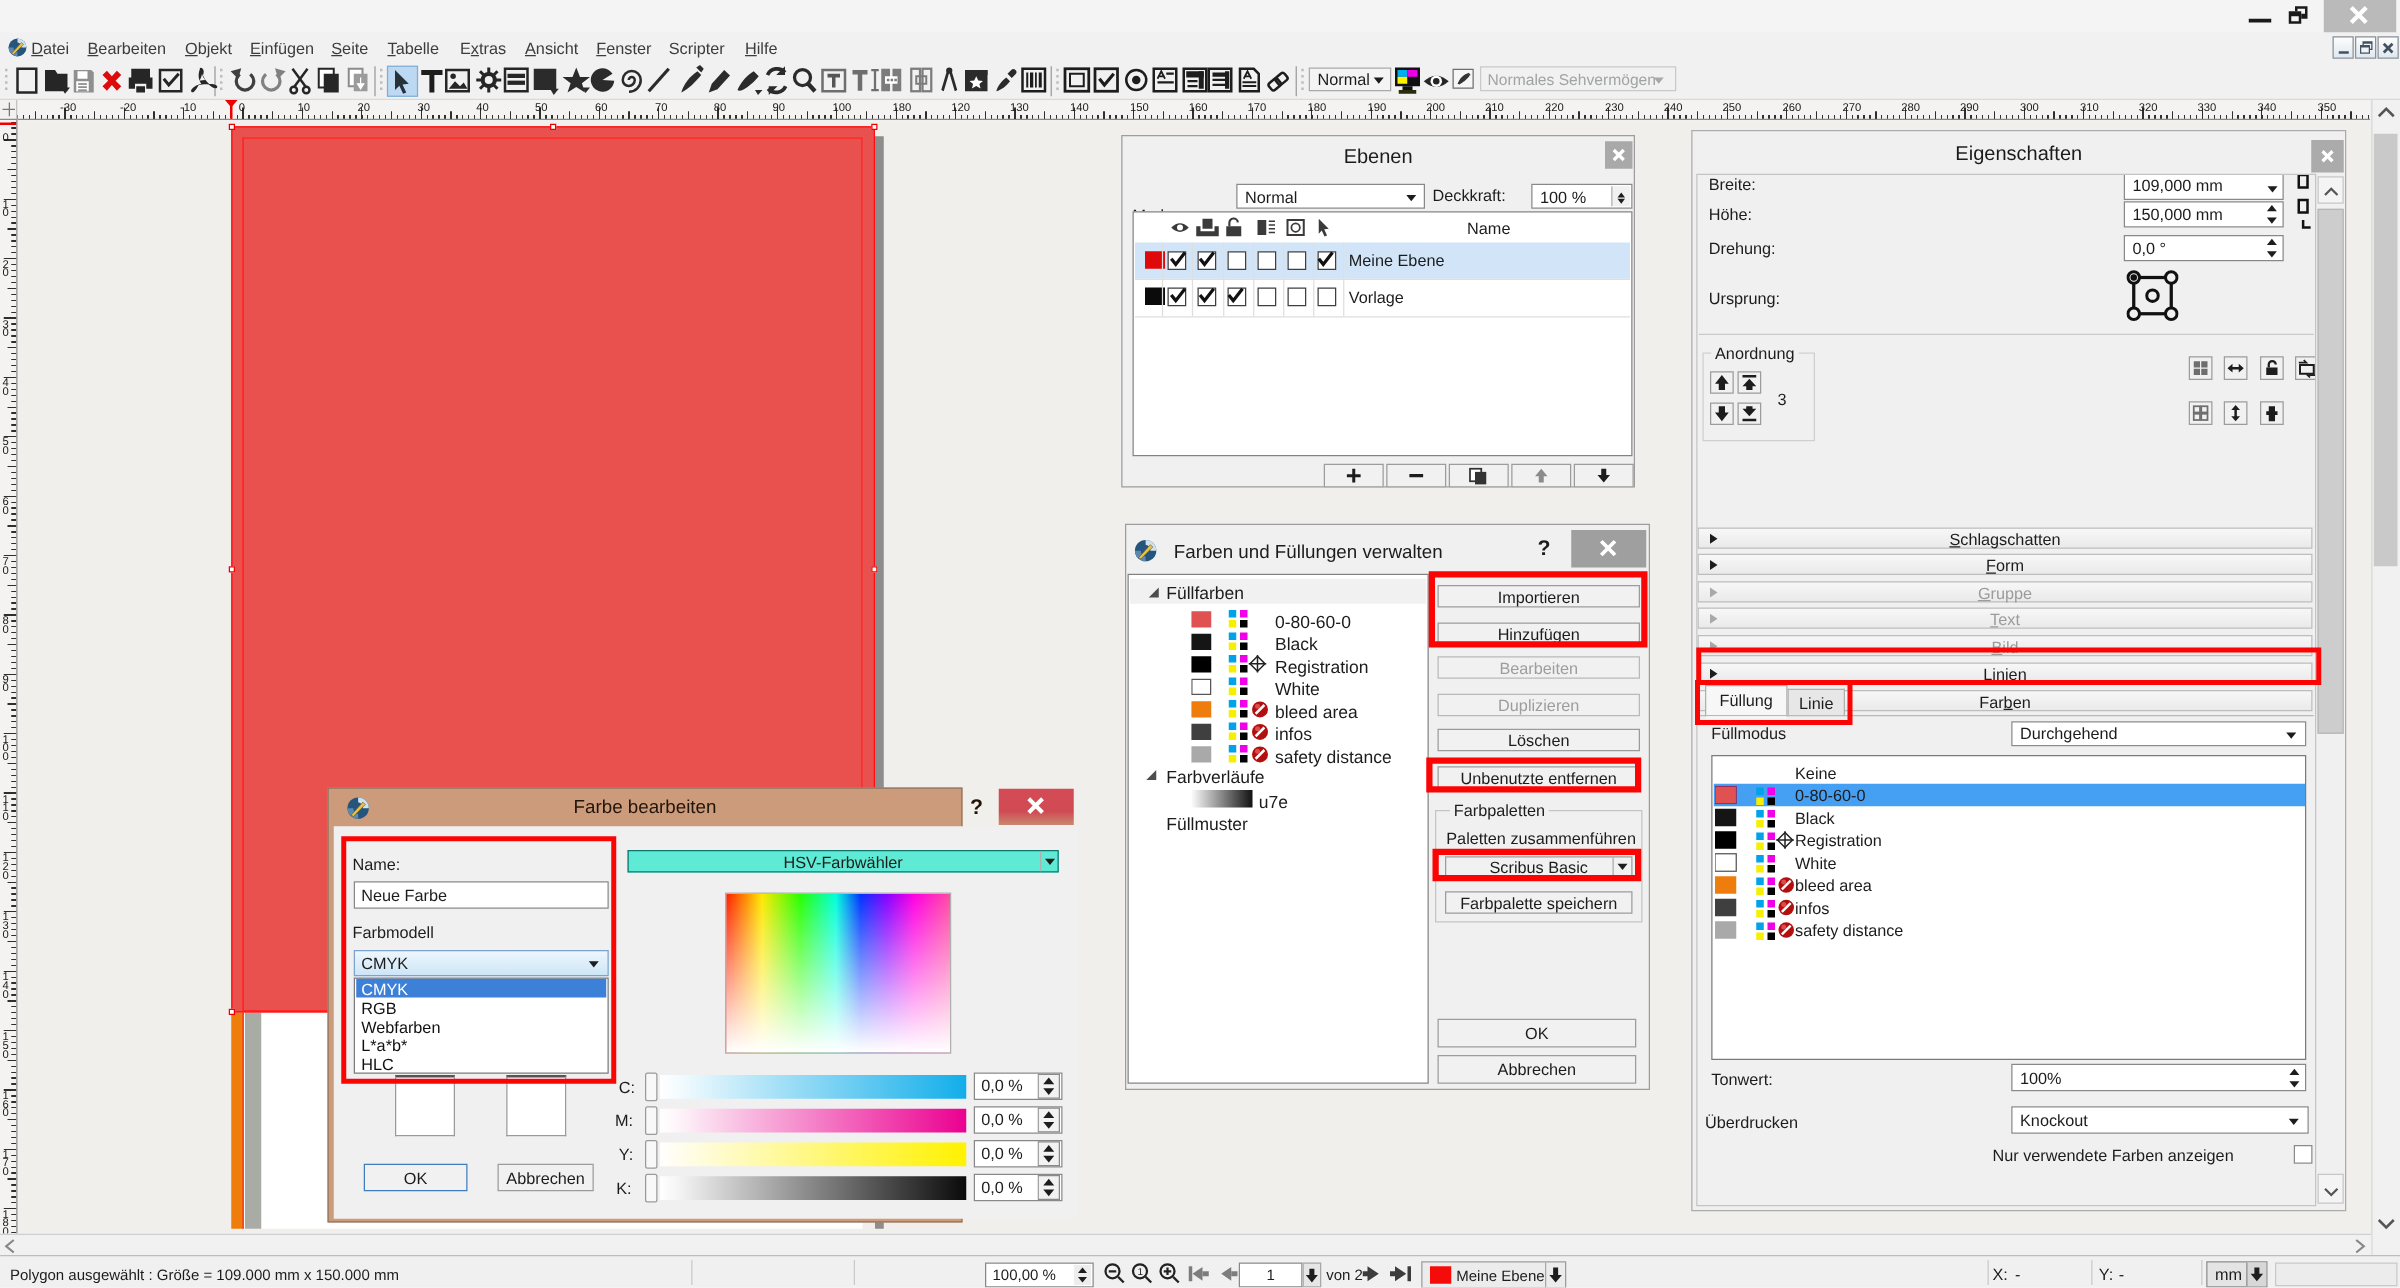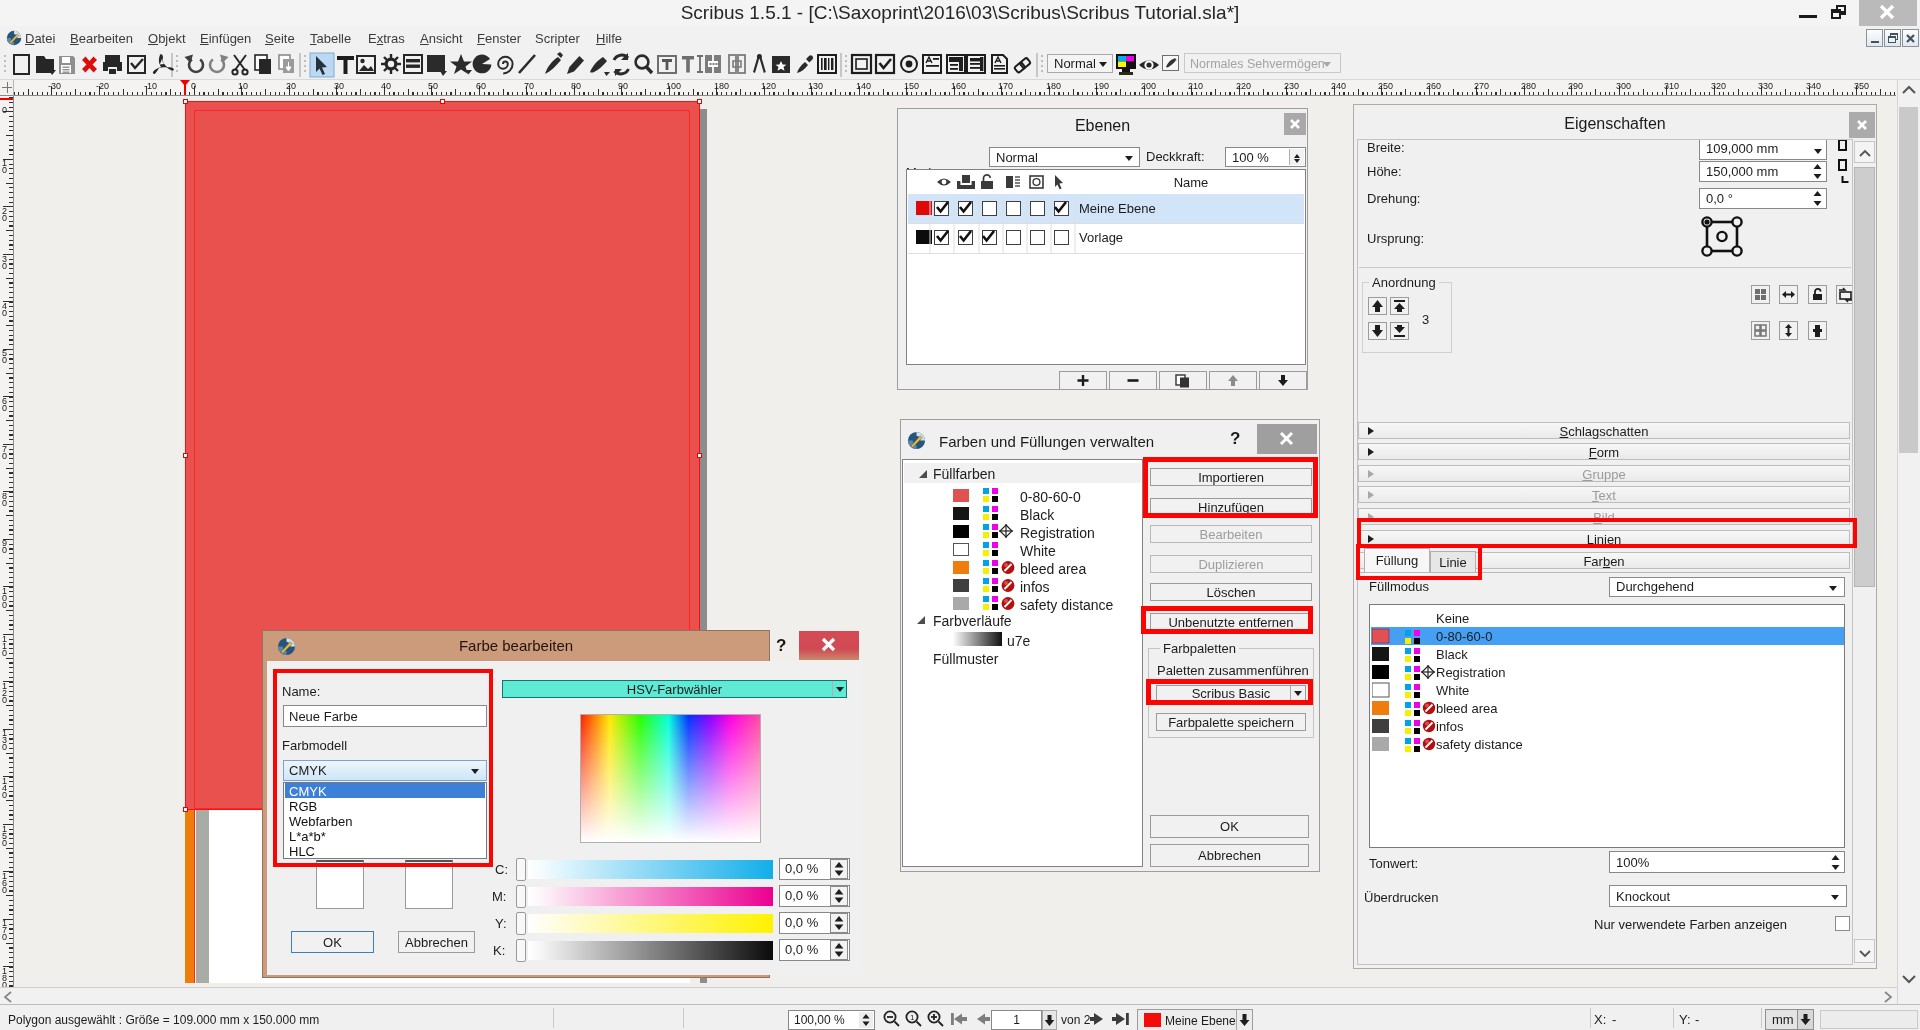--- a/index.html
+++ b/index.html
@@ -23,21 +23,20 @@
   .hdr .tri.dis { border-left-color:#a8a8a8; }
   .hdr .tri.exp { border:5.4px solid transparent; border-top:6.8px solid #1d1d1d; border-bottom:none; top:5px; }
   .hdr .ht { position:absolute; left:0; width:100%; top:1px; text-align:center;
     font-size:13px; color:#1c1c1c; }
 </style>
 </head>
 <body>
 <div id="app">
 
   <div class="abs" style="left:0;top:0;width:1920px;height:26px;background:#f4f4f4;">
-    <div class="txt" style="left:0;width:1920px;top:2px;text-align:center;font-size:19px;color:#262626;">Scribus 1.5.1 - [C:\Saxoprint\2016\03\Scribus\Scribus Tutorial.sla*]</div>
     <div class="abs" style="left:1799px;top:15px;width:18px;height:3px;background:#1a1a1a;"></div>
     <div class="abs" style="left:1836px;top:5px;width:10px;height:10px;border:2px solid #1a1a1a;border-bottom:4px solid #1a1a1a; background:#f4f4f4;"></div>
     <div class="abs" style="left:1831px;top:9px;width:10px;height:10px;border:2px solid #1a1a1a;border-top:4px solid #1a1a1a;background:#f4f4f4;"></div>
     <div class="abs" style="left:1859px;top:0;width:58px;height:26px;background:#bababa;">
       <svg width="58" height="26">
           <path d="M22 6 L34 18 M34 6 L22 18" stroke="#fff" stroke-width="3.4"></path>
         </svg>
     </div>
   </div>
 

